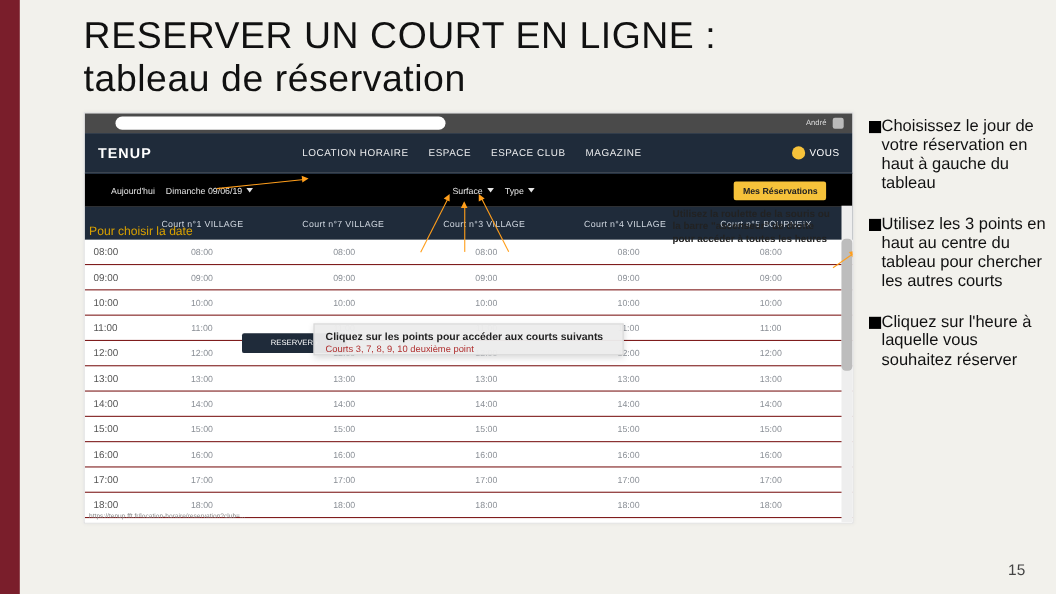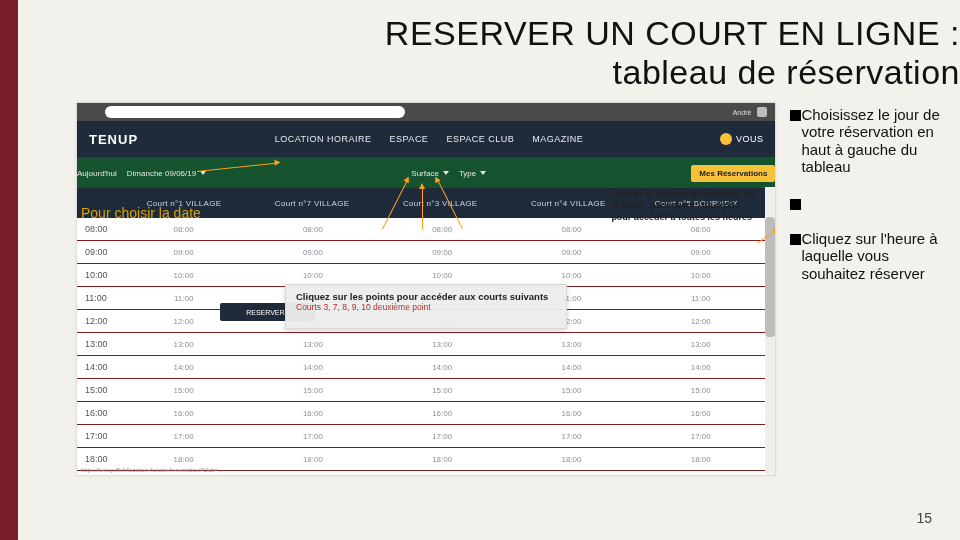--- a/index.html
+++ b/index.html
@@ -27,21 +27,20 @@
     width: 942px;
     height: 540px;
   }
   h1.title {
     margin: 0;
     padding: 14px 0 10px 58px;
     font-size: 34px;
     font-weight: 400;
     letter-spacing: 0.5px;
     line-height: 1.15;
-    text-align: right;
   }
   .content {
     display: flex;
     padding-left: 58px;
   }
   .screenshot {
     position: relative;
     width: 700px;
     height: 372px;
     border: 1px solid #ddd;
@@ -95,26 +94,26 @@
   .site-nav .spacer { flex: 1; }
   .site-nav .user {
     display:flex; align-items:center; gap:4px; font-size:9px;
   }
   .avatar-ico {
     width:12px; height:12px; border-radius:50%; background:#f6c23a;
   }
   
   .filter-bar {
     height: 30px;
-    background: #14532d;
+    background: #000000;
     border-top: 1px solid #2f3d50;
     display: flex;
     align-items: center;
     gap: 10px;
-    padding: 0 0;
+    padding: 0 24px;
     color: #e6e6e6;
     font-size: 8px;
   }
   .filter-bar .flab {
     display:flex; align-items:center; gap:4px;
   }
   .filter-bar .flab .tri {
     width:0;height:0;border-left:3px solid transparent;border-right:3px solid transparent;border-top:4px solid #e6e6e6;
   }
   .filter-bar .fspacer { flex:1; }
@@ -188,23 +187,23 @@
     font-size: 7px;
     display:flex;
     align-items:center;
     justify-content:center;
     border-radius:2px;
   }
   
   .tip-box {
     position: absolute;
     left: 208px;
-    top: 66px;
+    top: 76px;
     width: 260px;
-    padding: 6px 10px 16px 10px;
+    padding: 6px 10px 0 10px;
     background: rgba(236, 236, 236, 0.96);
     border: 1px solid #d7d7d7;
     box-shadow: 0 2px 6px rgba(0,0,0,.15);
     font-size: 9.5px;
     color: #222;
     z-index: 5;
   }
   .tip-box .red1 { color:#b03030; font-size:8.5px; }
   .tip-box .red2 { color:#b03030; font-size:8.5px; }
   
@@ -219,21 +218,21 @@
     content:"";
     position:absolute;
     right:-4px; top:-3px;
     width:0;height:0;
     border-left:6px solid #ff9e1b;
     border-top:3px solid transparent;
     border-bottom:3px solid transparent;
   }
   .annot-left, .annot-right {
     position: absolute;
-    font-size: 14px;
+    font-size: 11px;
     color: #222;
     line-height: 1.25;
   }
   .annot-left { left: 4px; top: 102px; width: 130px; color:#d9a100;}
   .annot-left2 { position:absolute; left:4px; top:260px; width:140px; font-size:9px; color:#000; font-weight:600; line-height:1.2;}
   .annot-right {
     position: absolute;
     right: 14px;
     top: 86px;
     width: 150px;
@@ -464,20 +463,21 @@
       <div class="url-footer">https://tenup.fft.fr/location-horaire/reservation?club=...</div>
     </div>
 
     <div class="bullets">
       <div class="item">
         <div class="sq"></div>
         <div>Choisissez le jour de votre réservation en haut à gauche du tableau</div>
       </div>
       <div class="item">
         <div class="sq"></div>
+        <div>Utilisez les 3 points en haut au centre du tableau pour chercher les autres courts</div>
       </div>
       <div class="item">
         <div class="sq"></div>
         <div>Cliquez sur l'heure à laquelle vous souhaitez réserver</div>
       </div>
     </div>
 
   </div>
 
   <div class="page-num">15</div>

